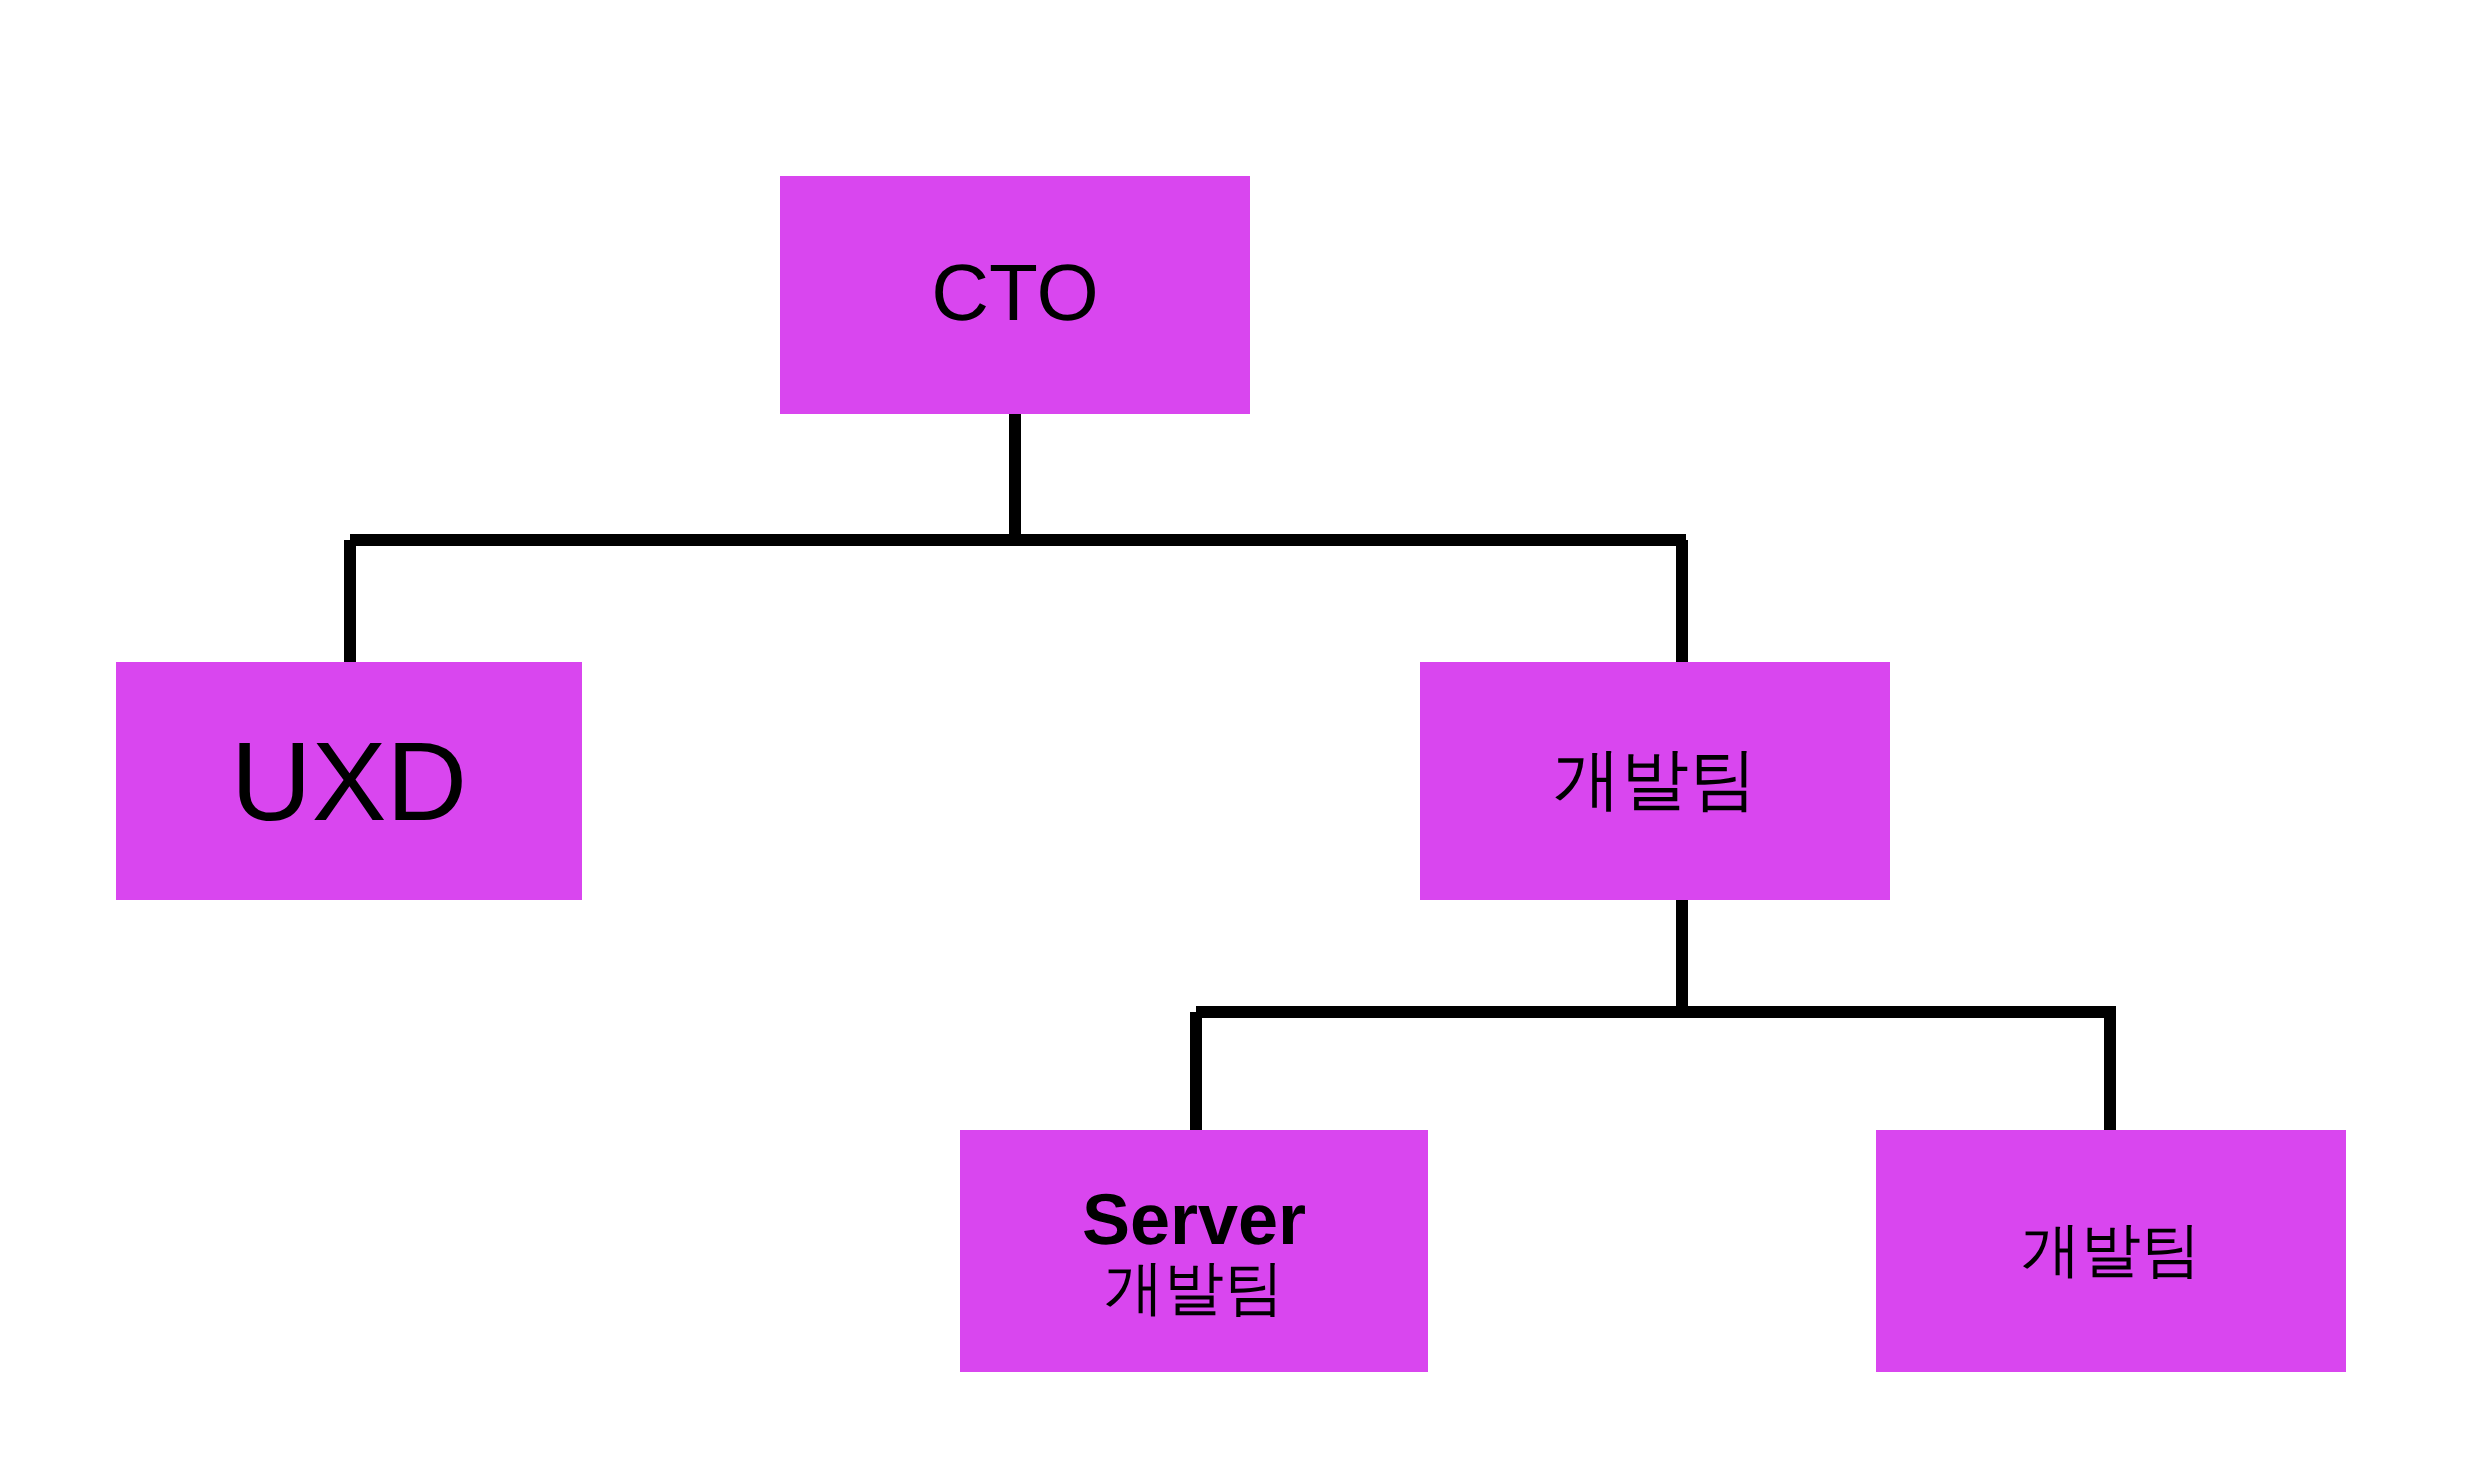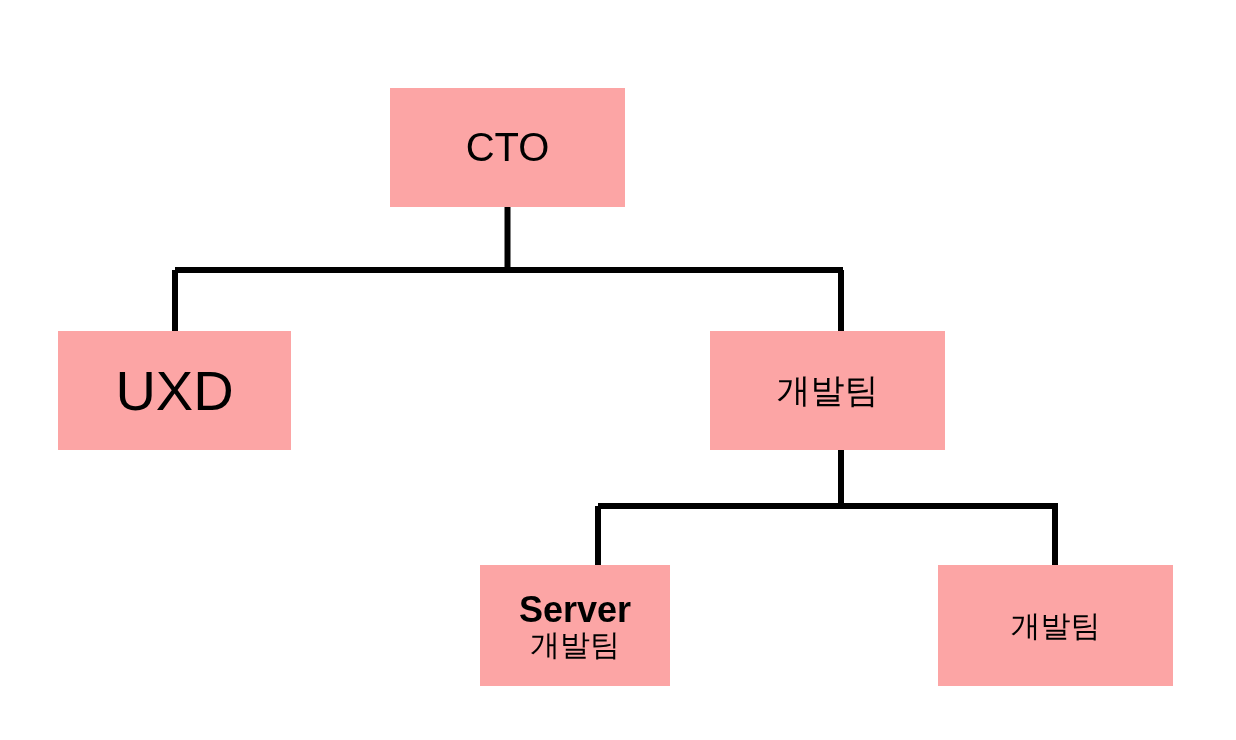--- a/index.html
+++ b/index.html
@@ -24,21 +24,21 @@
     position: absolute;
     left: 0;
     top: 0;
     width: 1236px;
     height: 740px;
     pointer-events: none;
   }
   .node {
     position: absolute;
     box-sizing: border-box;
-    background: #fca5a5;
+    background: #d946ef;
     display: flex;
     flex-direction: column;
     align-items: center;
     justify-content: center;
     text-align: center;
     color: #000000;
     line-height: 1.06;
     user-select: none;
   }
   .node-label-primary {
@@ -60,21 +60,21 @@
     left: 58px; top: 331px; width: 233px; height: 119px;
   }
   #node-uxd .node-label-primary { font-size: 56px; }
 
   #node-dev {
     left: 710px; top: 331px; width: 235px; height: 119px;
   }
   #node-dev .node-label-primary { font-size: 34px; }
 
   #node-server {
-    left: 480px; top: 565px; width: 190px; height: 121px;
+    left: 480px; top: 565px; width: 234px; height: 121px;
   }
   #node-server .node-label-primary { font-size: 36px; font-weight: 700; }
   #node-server .node-label-secondary { font-size: 30px; }
 
   #node-client {
     left: 938px; top: 565px; width: 235px; height: 121px;
   }
   #node-client .node-label-primary { font-size: 36px; font-weight: 700; }
   #node-client .node-label-secondary { font-size: 30px; }
 </style>

